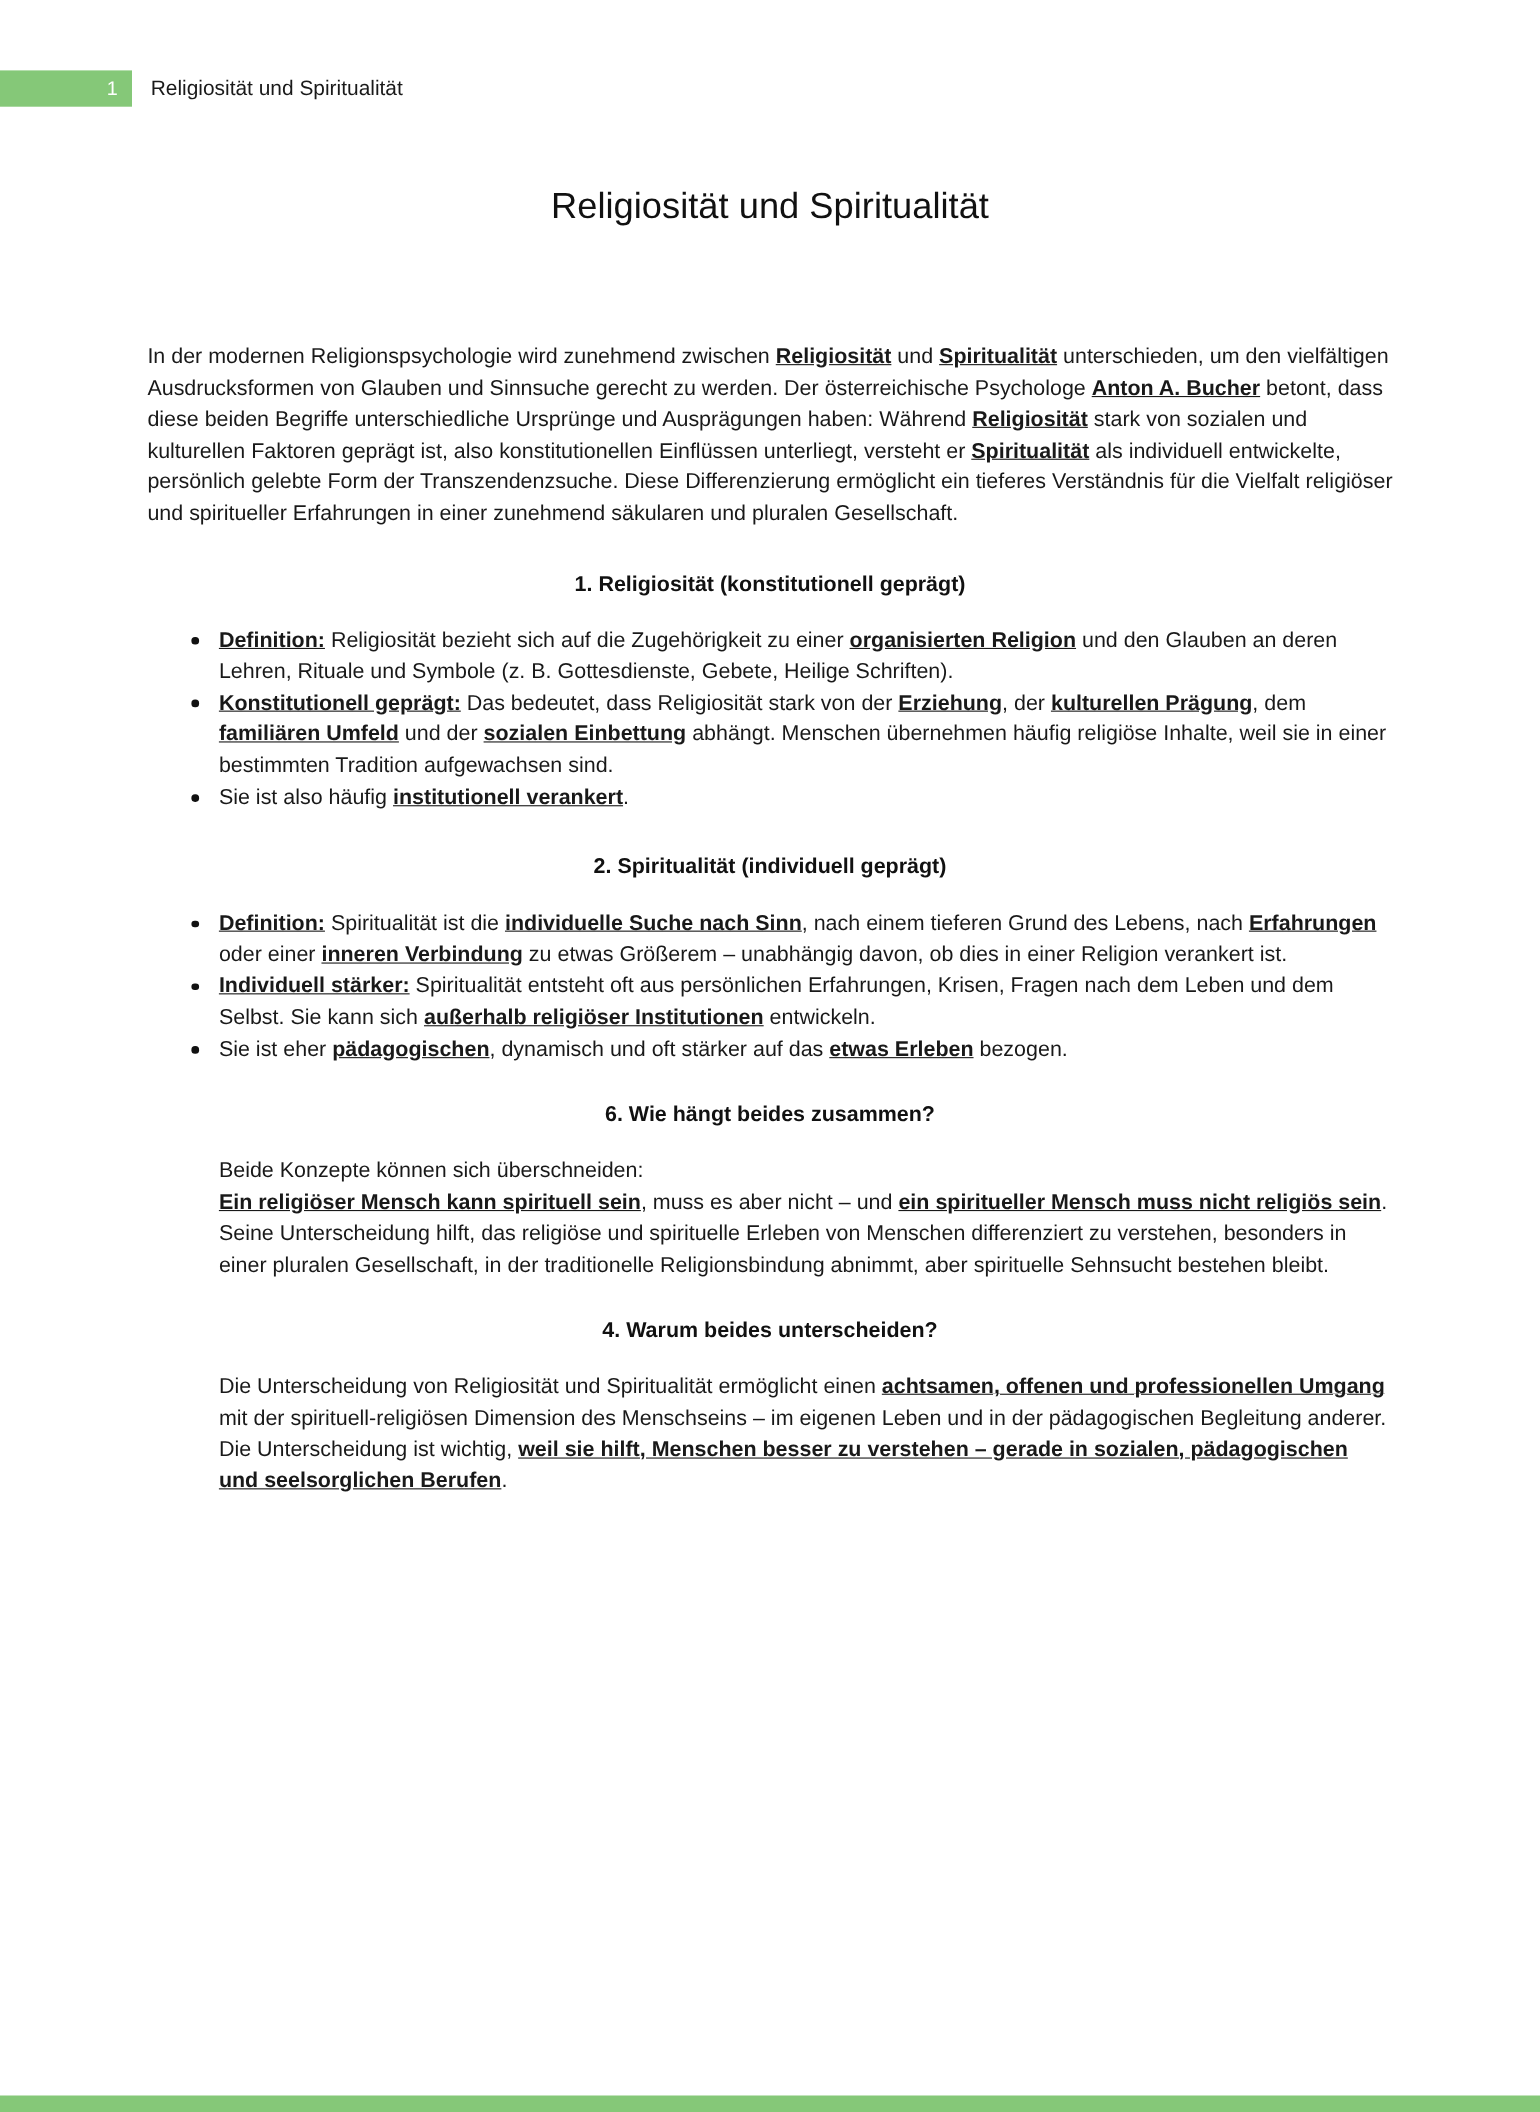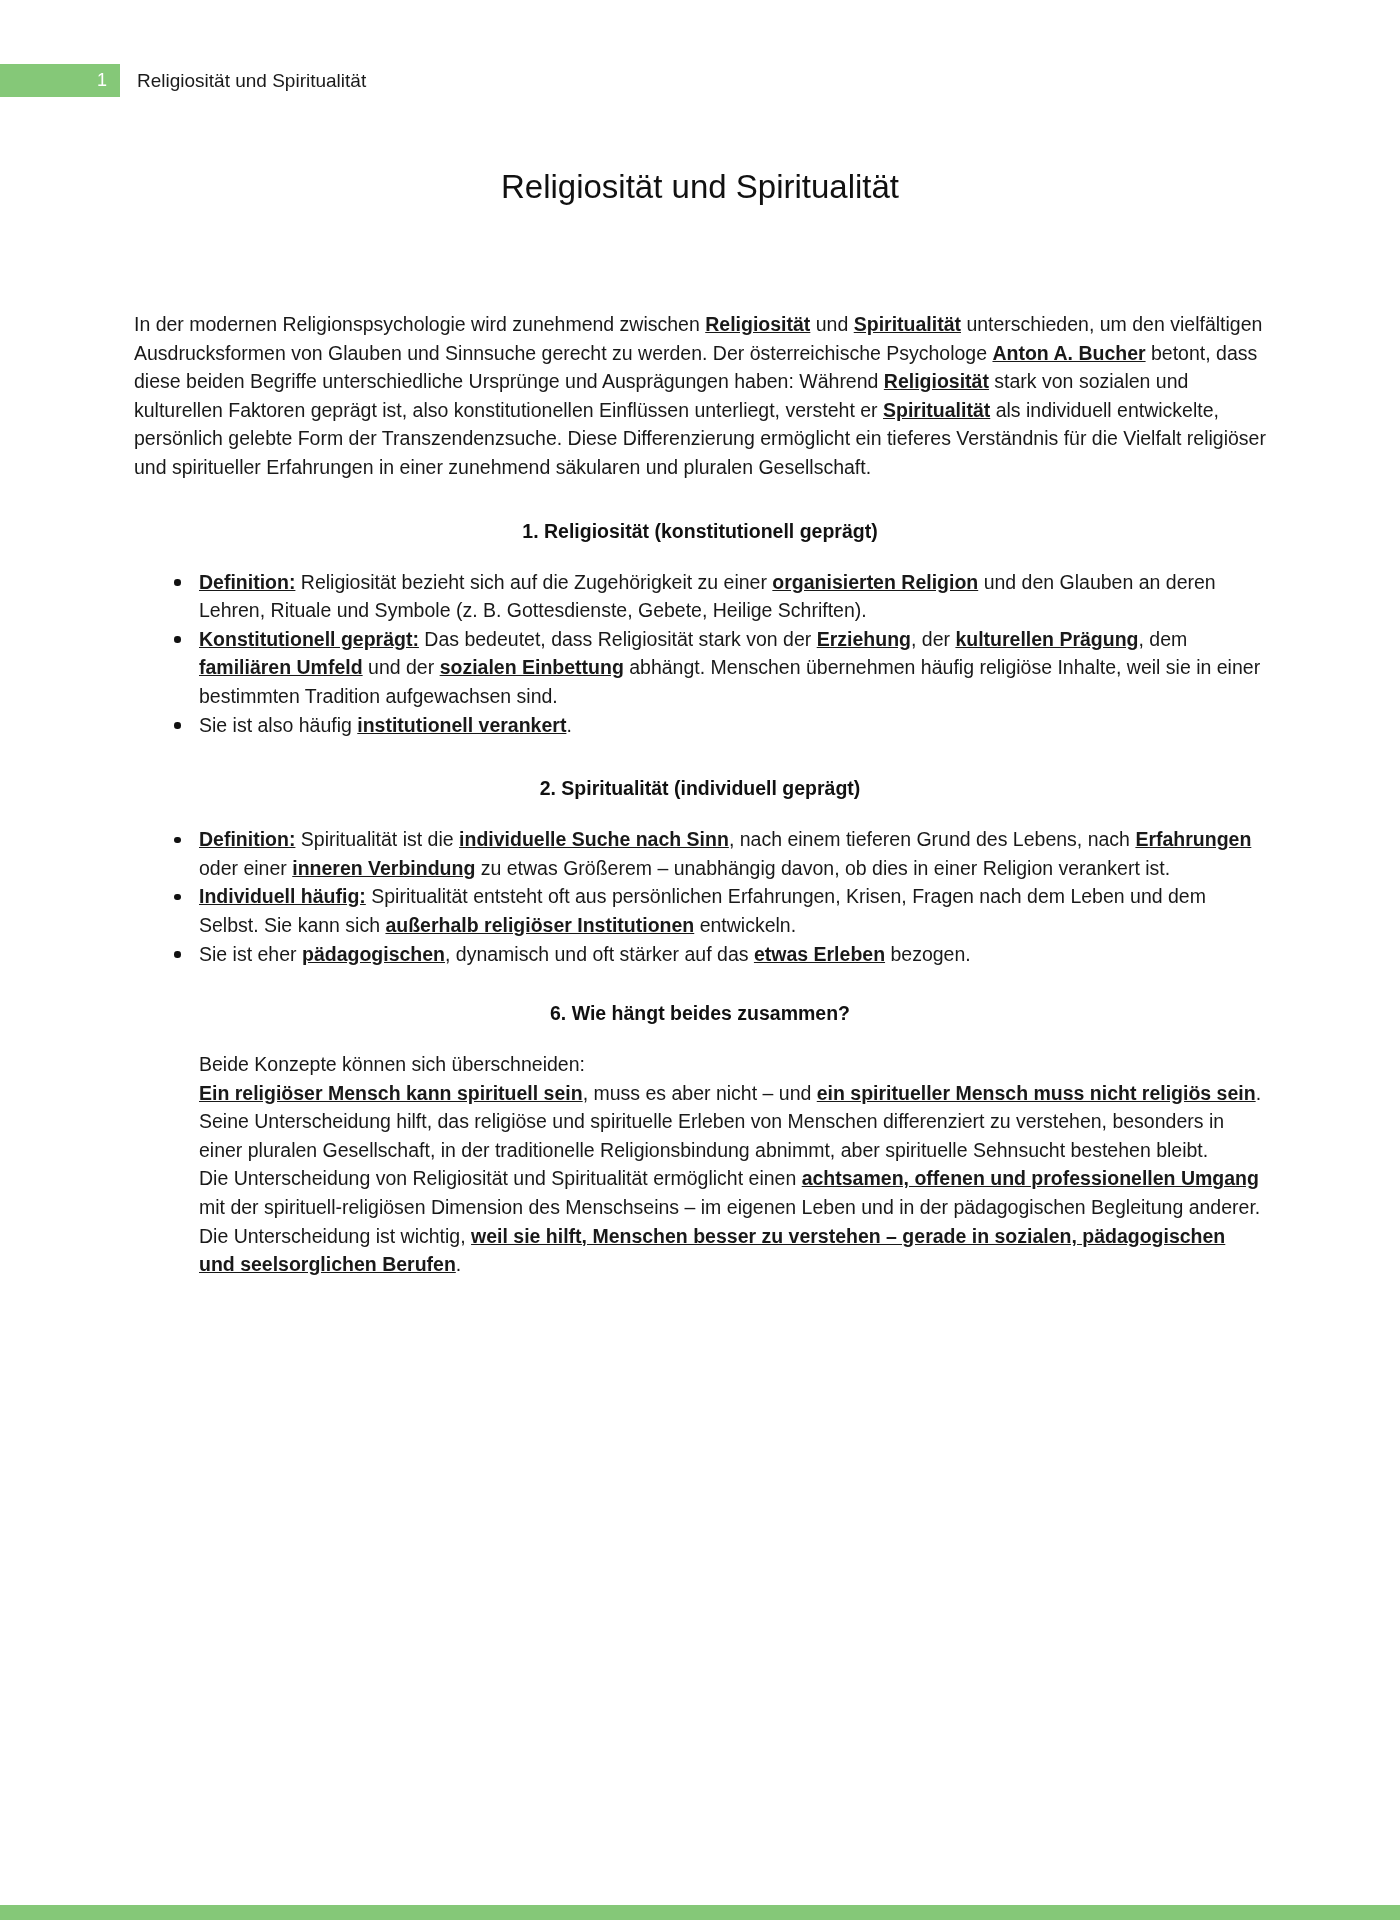--- a/index.html
+++ b/index.html
@@ -74,28 +74,29 @@
       <li><strong>Definition:</strong><span> Religiosität bezieht sich auf die Zugehörigkeit zu einer </span><strong>organisierten Religion</strong><span> und den Glauben an deren Lehren, Rituale und Symbole (z. B. Gottesdienste, Gebete, Heilige Schriften).</span></li>
       <li><strong>Konstitutionell geprägt:</strong><span> Das bedeutet, dass Religiosität stark von der </span><strong>Erziehung</strong><span>, der </span><strong>kulturellen Prägung</strong><span>, dem </span><strong>familiären Umfeld</strong><span> und der </span><strong>sozialen Einbettung</strong><span> abhängt. Menschen übernehmen häufig religiöse Inhalte, weil sie in einer bestimmten Tradition aufgewachsen sind.</span></li>
       <li><span>Sie ist also häufig </span><strong>institutionell verankert</strong><span>.</span></li>
     </ul>
   </section>
 
   <section>
     <h2>2. Spiritualität (individuell geprägt)</h2>
     <ul class="bullets">
       <li><strong>Definition:</strong><span> Spiritualität ist die </span><strong>individuelle Suche nach Sinn</strong><span>, nach einem tieferen Grund des Lebens, nach </span><strong>Erfahrungen</strong><span> oder einer </span><strong>inneren Verbindung</strong><span> zu etwas Größerem – unabhängig davon, ob dies in einer Religion verankert ist.</span></li>
-      <li><strong>Individuell häufig:</strong><span> Spiritualität entsteht oft aus persönlichen Erfahrungen, Krisen, Fragen nach dem Leben und dem Selbst. Sie kann sich </span><strong>außerhalb religiöser Institutionen</strong><span> entwickeln.</span></li>
+      <li><strong>Individuell stärker:</strong><span> Spiritualität entsteht oft aus persönlichen Erfahrungen, Krisen, Fragen nach dem Leben und dem Selbst. Sie kann sich </span><strong>außerhalb religiöser Institutionen</strong><span> entwickeln.</span></li>
       <li><span>Sie ist eher </span><strong>pädagogischen</strong><span>, dynamisch und oft stärker auf das </span><strong>etwas Erleben</strong><span> bezogen.</span></li>
     </ul>
   </section>
 
   <section class="tight">
     <h2>6. Wie hängt beides zusammen?</h2>
     <p class="indent"><span>Beide Konzepte können sich überschneiden:</span><br><strong>Ein religiöser Mensch kann spirituell sein</strong><span>, muss es aber nicht – und </span><strong>ein spiritueller Mensch muss nicht religiös sein</strong><span>. Seine Unterscheidung hilft, das religiöse und spirituelle Erleben von Menschen differenziert zu verstehen, besonders in einer pluralen Gesellschaft, in der traditionelle Religionsbindung abnimmt, aber spirituelle Sehnsucht bestehen bleibt.</span></p>
   </section>
 
   <section class="tight">
+    <h2>4. Warum beides unterscheiden?</h2>
     <p class="indent"><span>Die Unterscheidung von Religiosität und Spiritualität ermöglicht einen </span><strong>achtsamen, offenen und professionellen Umgang</strong><span> mit der spirituell-religiösen Dimension des Menschseins – im eigenen Leben und in der pädagogischen Begleitung anderer. Die Unterscheidung ist wichtig, </span><strong>weil sie hilft, Menschen besser zu verstehen – gerade in sozialen, pädagogischen und seelsorglichen Berufen</strong><span>.</span></p>
   </section>
 </main>
 
 <footer class="bottom-bar"></footer>
 
 </body></html>

